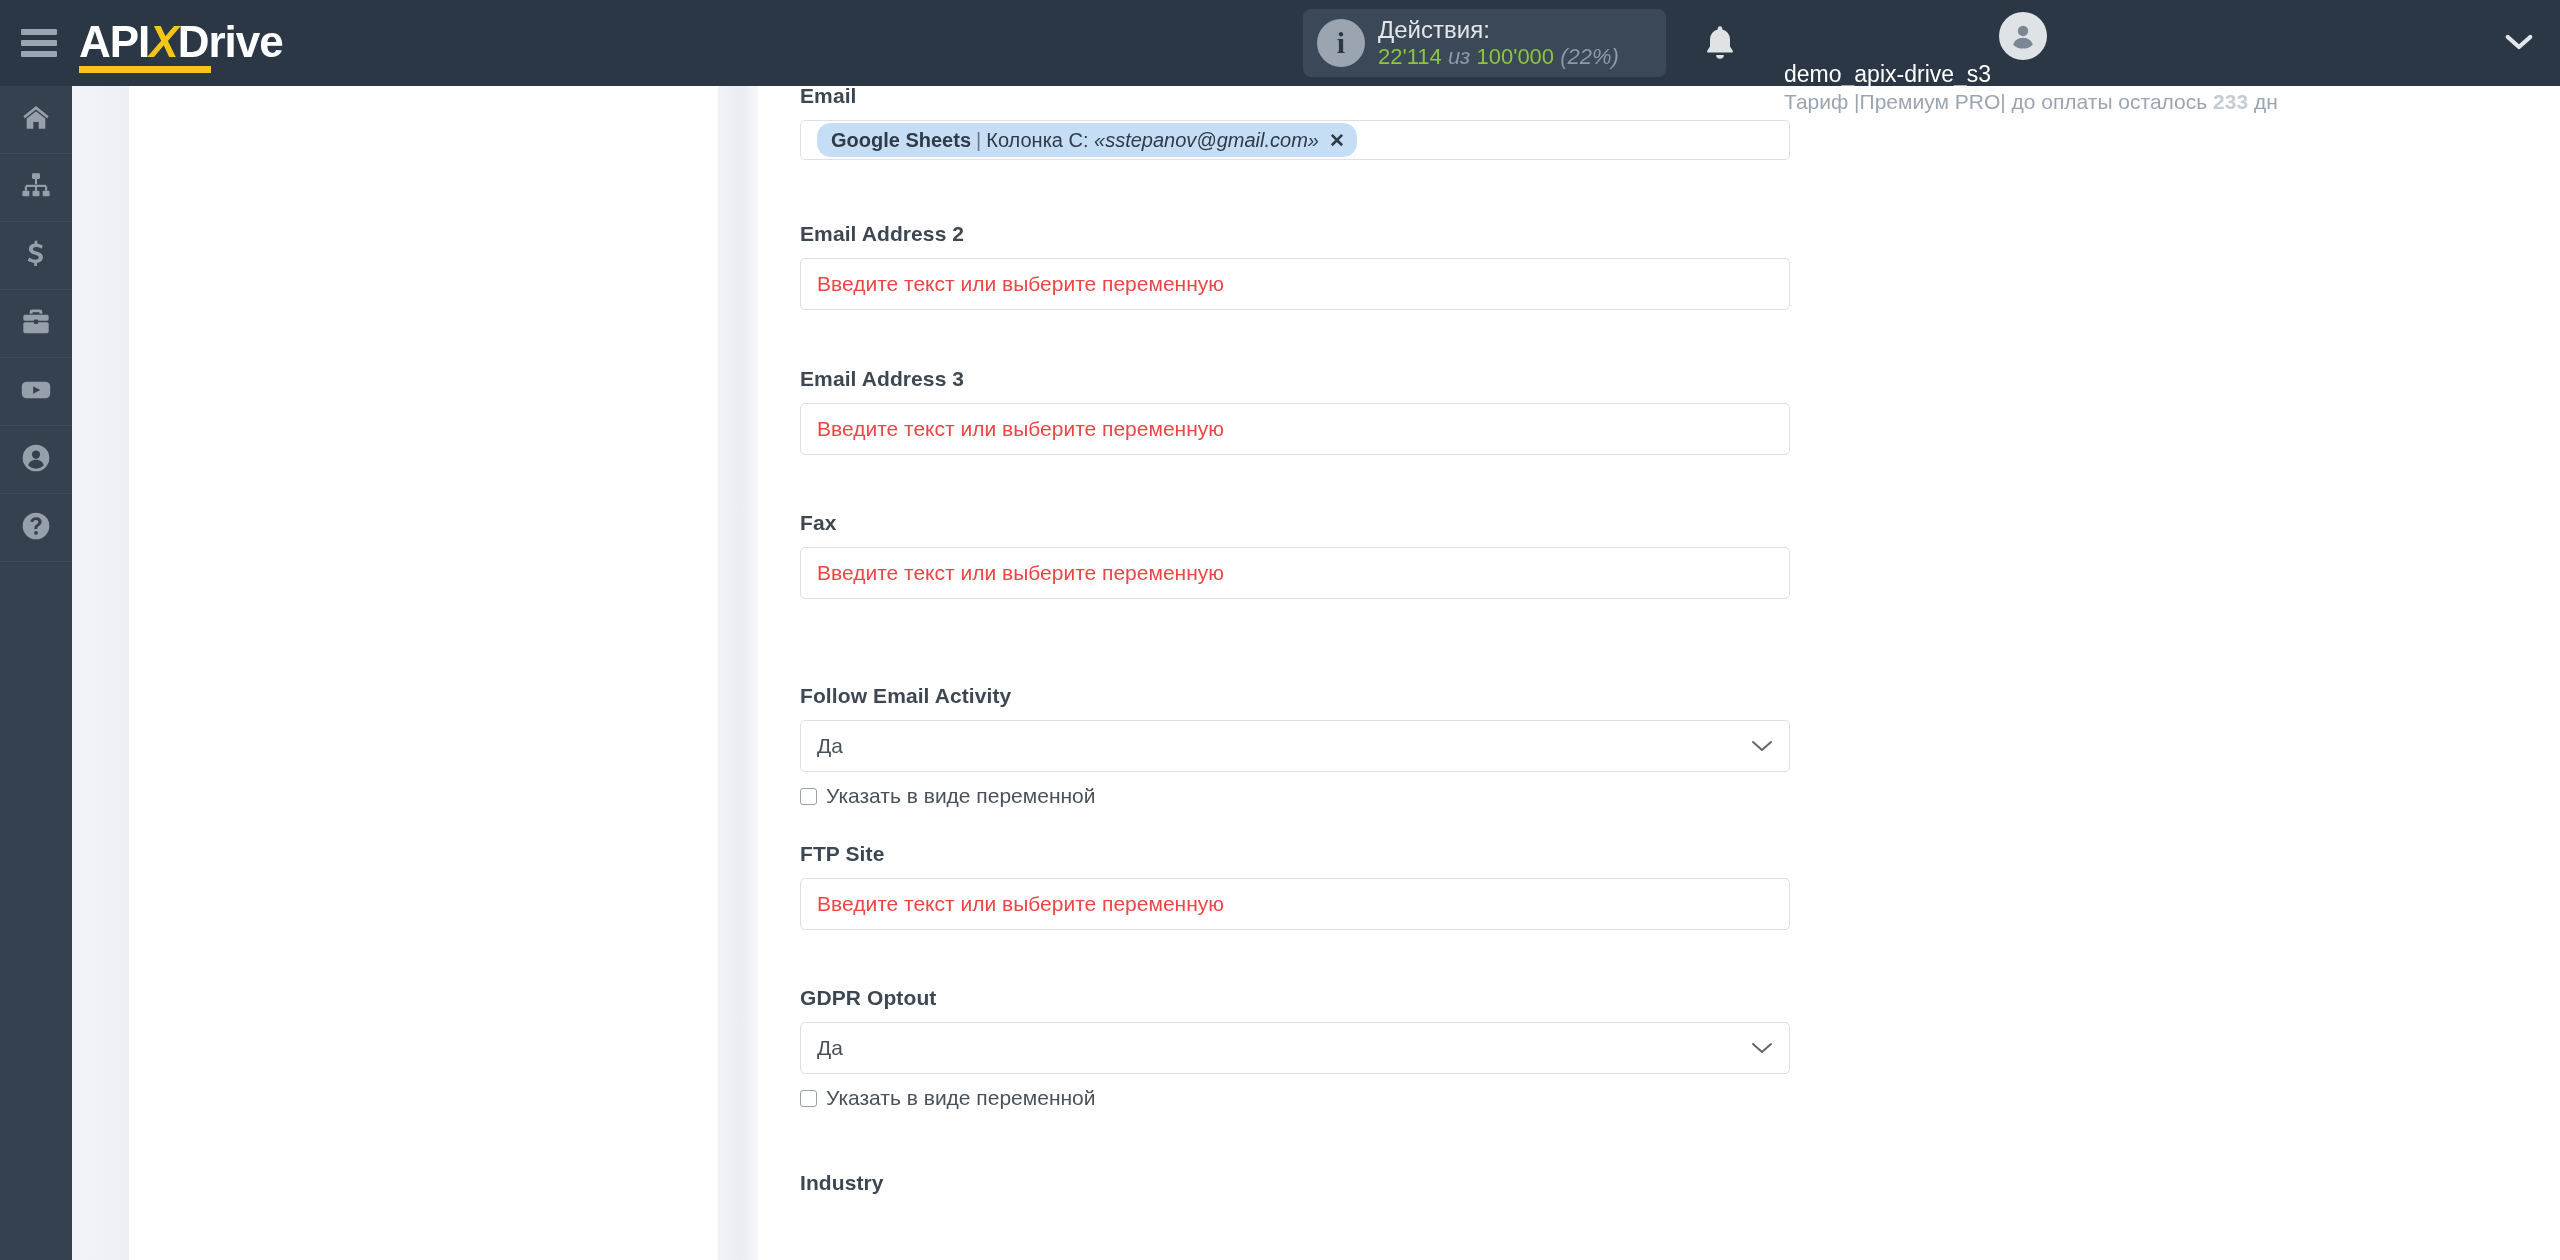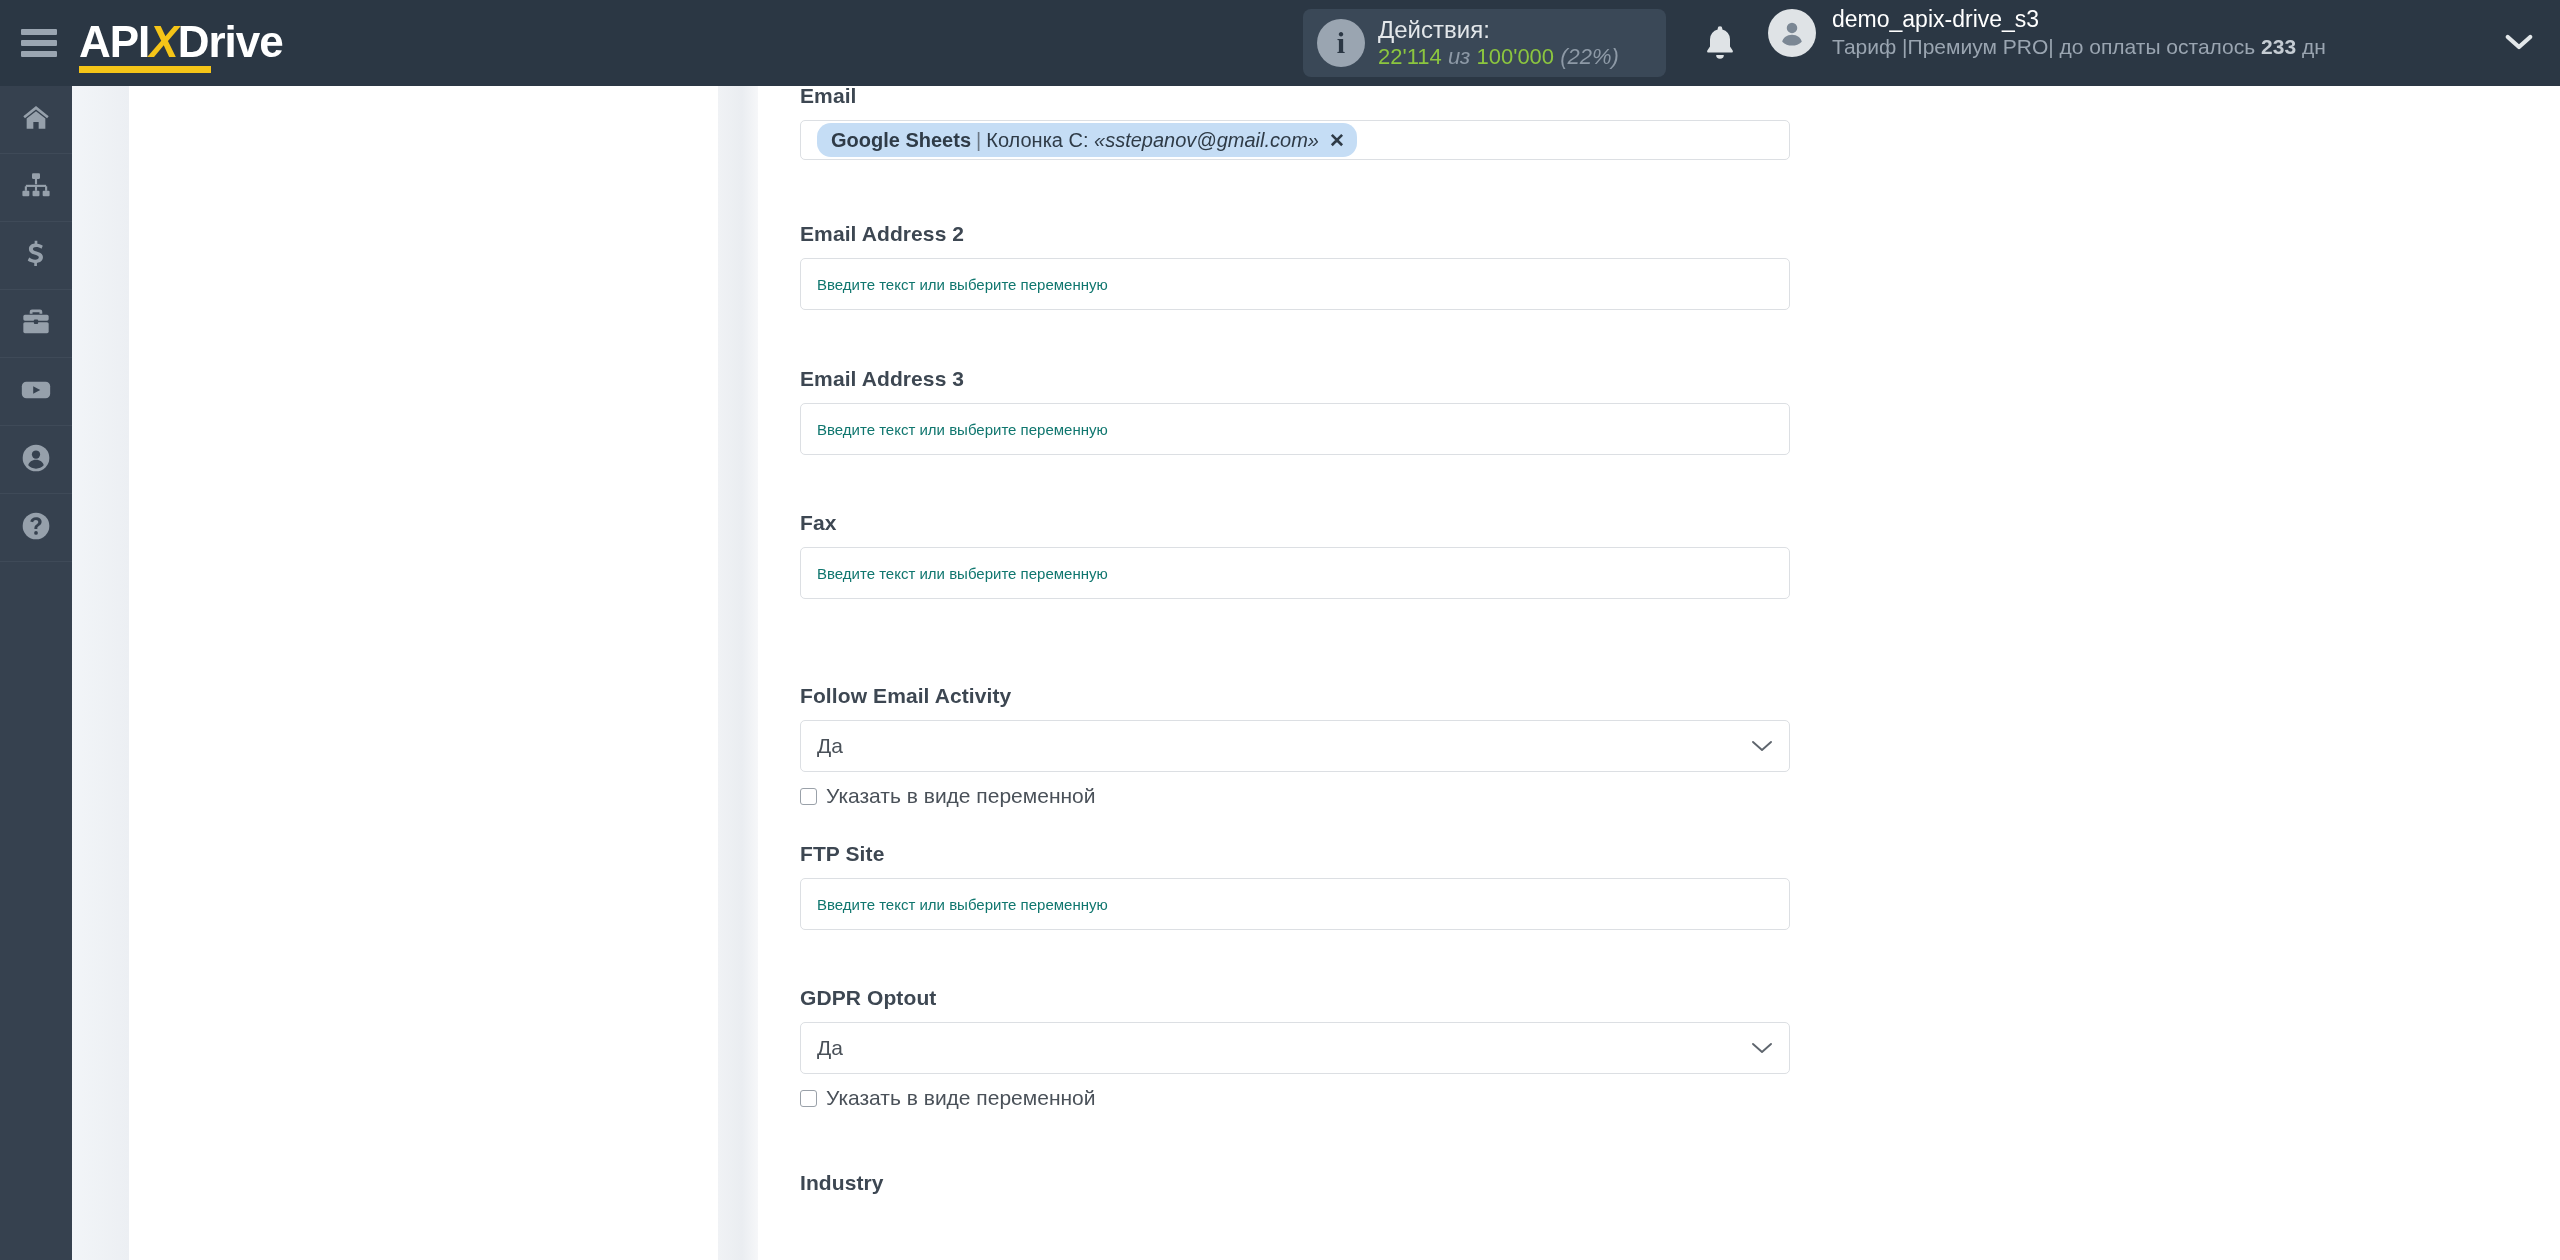--- a/index.html
+++ b/index.html
@@ -57,22 +57,22 @@
   .act-num { color: #8cc63f; }
   .act-pct { color: #8d99a6; font-style: italic; }
   .act-iz { font-style: italic; color: #8d99a6; }
 
   .bell {
     position: absolute; left: 1700px; top: 22px;
     width: 40px; height: 42px; cursor: pointer;
   }
 
   .user-block {
-    position: absolute; left: 1768px; top: 5px;
-    display: flex; align-items: center; cursor: pointer;
+    position: absolute; left: 1768px; top: 12px;
+    display: flex; align-items: center; cursor: pointer; flex-direction: column;
   }
   .avatar {
     width: 48px; height: 48px; border-radius: 50%;
     background: #dfe3e6; display: flex; align-items: center; justify-content: center;
     flex: 0 0 auto;
   }
   .user-txt { margin-left: 16px; line-height: 1.25; }
   .user-name { font-size: 23px; color: #ffffff; }
   .user-plan { font-size: 21px; color: #9aa5b1; white-space: nowrap; }
   .user-plan b { color: #c5ccd3; }
@@ -126,21 +126,21 @@
   }
   .fbox {
     width: 990px; height: 52px;
     border: 1px solid #dcdfe3; border-radius: 5px;
     background: #fff;
     display: flex; align-items: center;
     padding: 0 16px;
     position: relative;
   }
   .fbox.tagbox { height: 40px; }
-  .placeholder { font-size: 15px; color: #0f766e; }
+  .placeholder { font-size: 21px; color: #ef4444; }
   .selval { font-size: 21px; color: #4a5159; }
   .chev {
     position: absolute; right: 16px; top: 50%; transform: translateY(-50%);
     width: 22px; height: 14px;
   }
 
   .tag {
     background: #c5ddf5; border-radius: 14px;
     height: 34px; display: inline-flex; align-items: center;
     padding: 0 12px 0 14px; font-size: 20px; color: #2f3b47;

